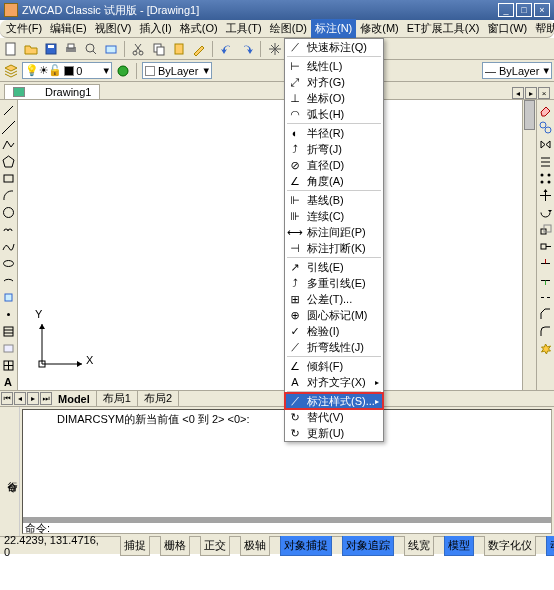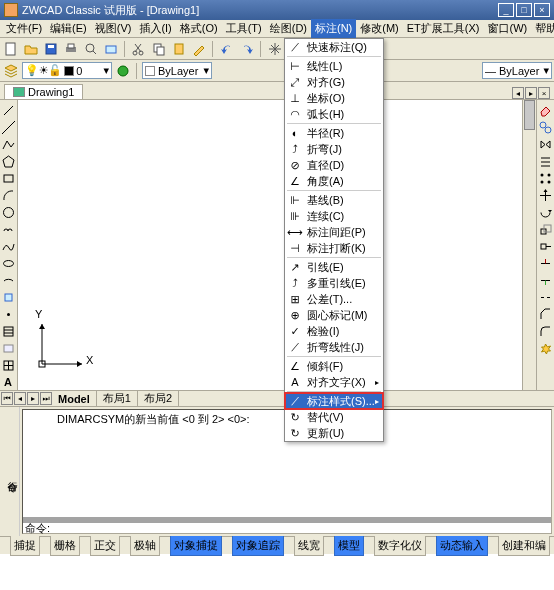--- a/index.html
+++ b/index.html
@@ -1,30 +1,30 @@
 <!DOCTYPE html>
 <html><head>
 <meta charset="utf-8">
 <style>
 * { margin: 0; padding: 0; box-sizing: border-box; font-family: "Microsoft YaHei", SimSun, sans-serif; font-size: 11px; }
 body { width: 554px; height: 590px; background: #fff; overflow: hidden; }
 .titlebar { height: 20px; background: linear-gradient(#5a7fb8, #3a5f98); color: #fff; display: flex; align-items: center; padding: 0 4px; }
 .titlebar .icon { width: 14px; height: 14px; background: #f4a460; border: 1px solid #8b6914; margin-right: 4px; }
 .titlebar .title-text { flex: 1; font-size: 11px; }
 .titlebar .wbtn { width: 16px; height: 14px; border: 1px solid #fff; margin-left: 2px; display: flex; align-items: center; justify-content: center; font-size: 9px; cursor: pointer; }
-.menubar { height: 18px; background: #ece9d8; display: flex; align-items: center; padding: 0 2px; border-bottom: 1px solid #aca899; }
+.menubar { height: 18px; background: #ece9d8; display: flex; align-items: center; padding: 0 2px; border-bottom: 1px solid #aca899; border-radius: 7px; }
 .menubar .m { padding: 2px 4px; cursor: pointer; white-space: nowrap; }
 .menubar .m.active { background: #316ac5; color: #fff; }
 .toolbar { height: 22px; background: #ece9d8; border-bottom: 1px solid #aca899; display: flex; align-items: center; padding: 0 2px; gap: 2px; }
 .tb { width: 18px; height: 18px; border: 1px solid transparent; display: flex; align-items: center; justify-content: center; cursor: pointer; }
 .tb svg { width: 14px; height: 14px; }
 .tsep { width: 2px; height: 16px; border-left: 1px solid #aca899; margin: 0 2px; }
 .layerbox { height: 17px; min-width: 90px; background: #fff; border: 1px solid #7f9db9; display: flex; align-items: center; padding: 0 2px; font-size: 10px; }
 .doc-tab-row { height: 18px; background: #ece9d8; display: flex; align-items: flex-end; padding-left: 4px; border-bottom: 1px solid #aca899; }
-.doc-tab { background: #fff; border: 1px solid #aca899; border-bottom: none; padding: 1px 8px; font-size: 11px; display: flex; align-items: center; gap: 3px; justify-content: flex-end; }
+.doc-tab { background: #fff; border: 1px solid #aca899; border-bottom: none; padding: 1px 8px; font-size: 11px; display: flex; align-items: center; gap: 20px; justify-content: flex-end; }
 .doc-tab .ic { width: 12px; height: 10px; background: #4b8; border: 1px solid #888; }
 .doc-tab-right { margin-left:auto; display:flex; padding-right:4px; gap:1px;}
 .doc-tab-right .sb{ width:12px;height:12px;border:1px solid #888;font-size:8px;display:flex;align-items:center;justify-content:center;cursor:pointer;}
 .workspace { position: relative; height: 290px; display: flex; }
 .ltool { width: 18px; background: #ece9d8; border-right: 1px solid #aca899; display: flex; flex-direction: column; gap: 1px; padding-top: 2px; }
 .lt { width: 16px; height: 16px; margin: 0 auto; cursor: pointer; display:flex;align-items:center;justify-content:center;}
 .lt svg{width:13px;height:13px;}
 .canvas { flex: 1; background: #fff; position: relative; }
 .axis { position: absolute; bottom: 14px; left: 14px; }
 .axis svg { overflow: visible; }
@@ -436,20 +436,21 @@
     <div class="cmd-hist">
       <div>DIMARCSYM的新当前值 &lt;0 到 2&gt; &lt;0&gt;:</div>
     </div>
     <div class="cmd-input">
       <span>命令:</span>
     </div>
   </div>
 </div>
 
 <div class="statusbar">
+  <div class="coord">22.4239, 131.4716, 0</div>
   <div class="btn">捕捉</div>
   <div class="btn">栅格</div>
   <div class="btn">正交</div>
   <div class="btn">极轴</div>
   <div class="btn on">对象捕捉</div>
   <div class="btn on">对象追踪</div>
   <div class="btn">线宽</div>
   <div class="btn on">模型</div>
   <div class="btn">数字化仪</div>
   <div class="btn on">动态输入</div>

